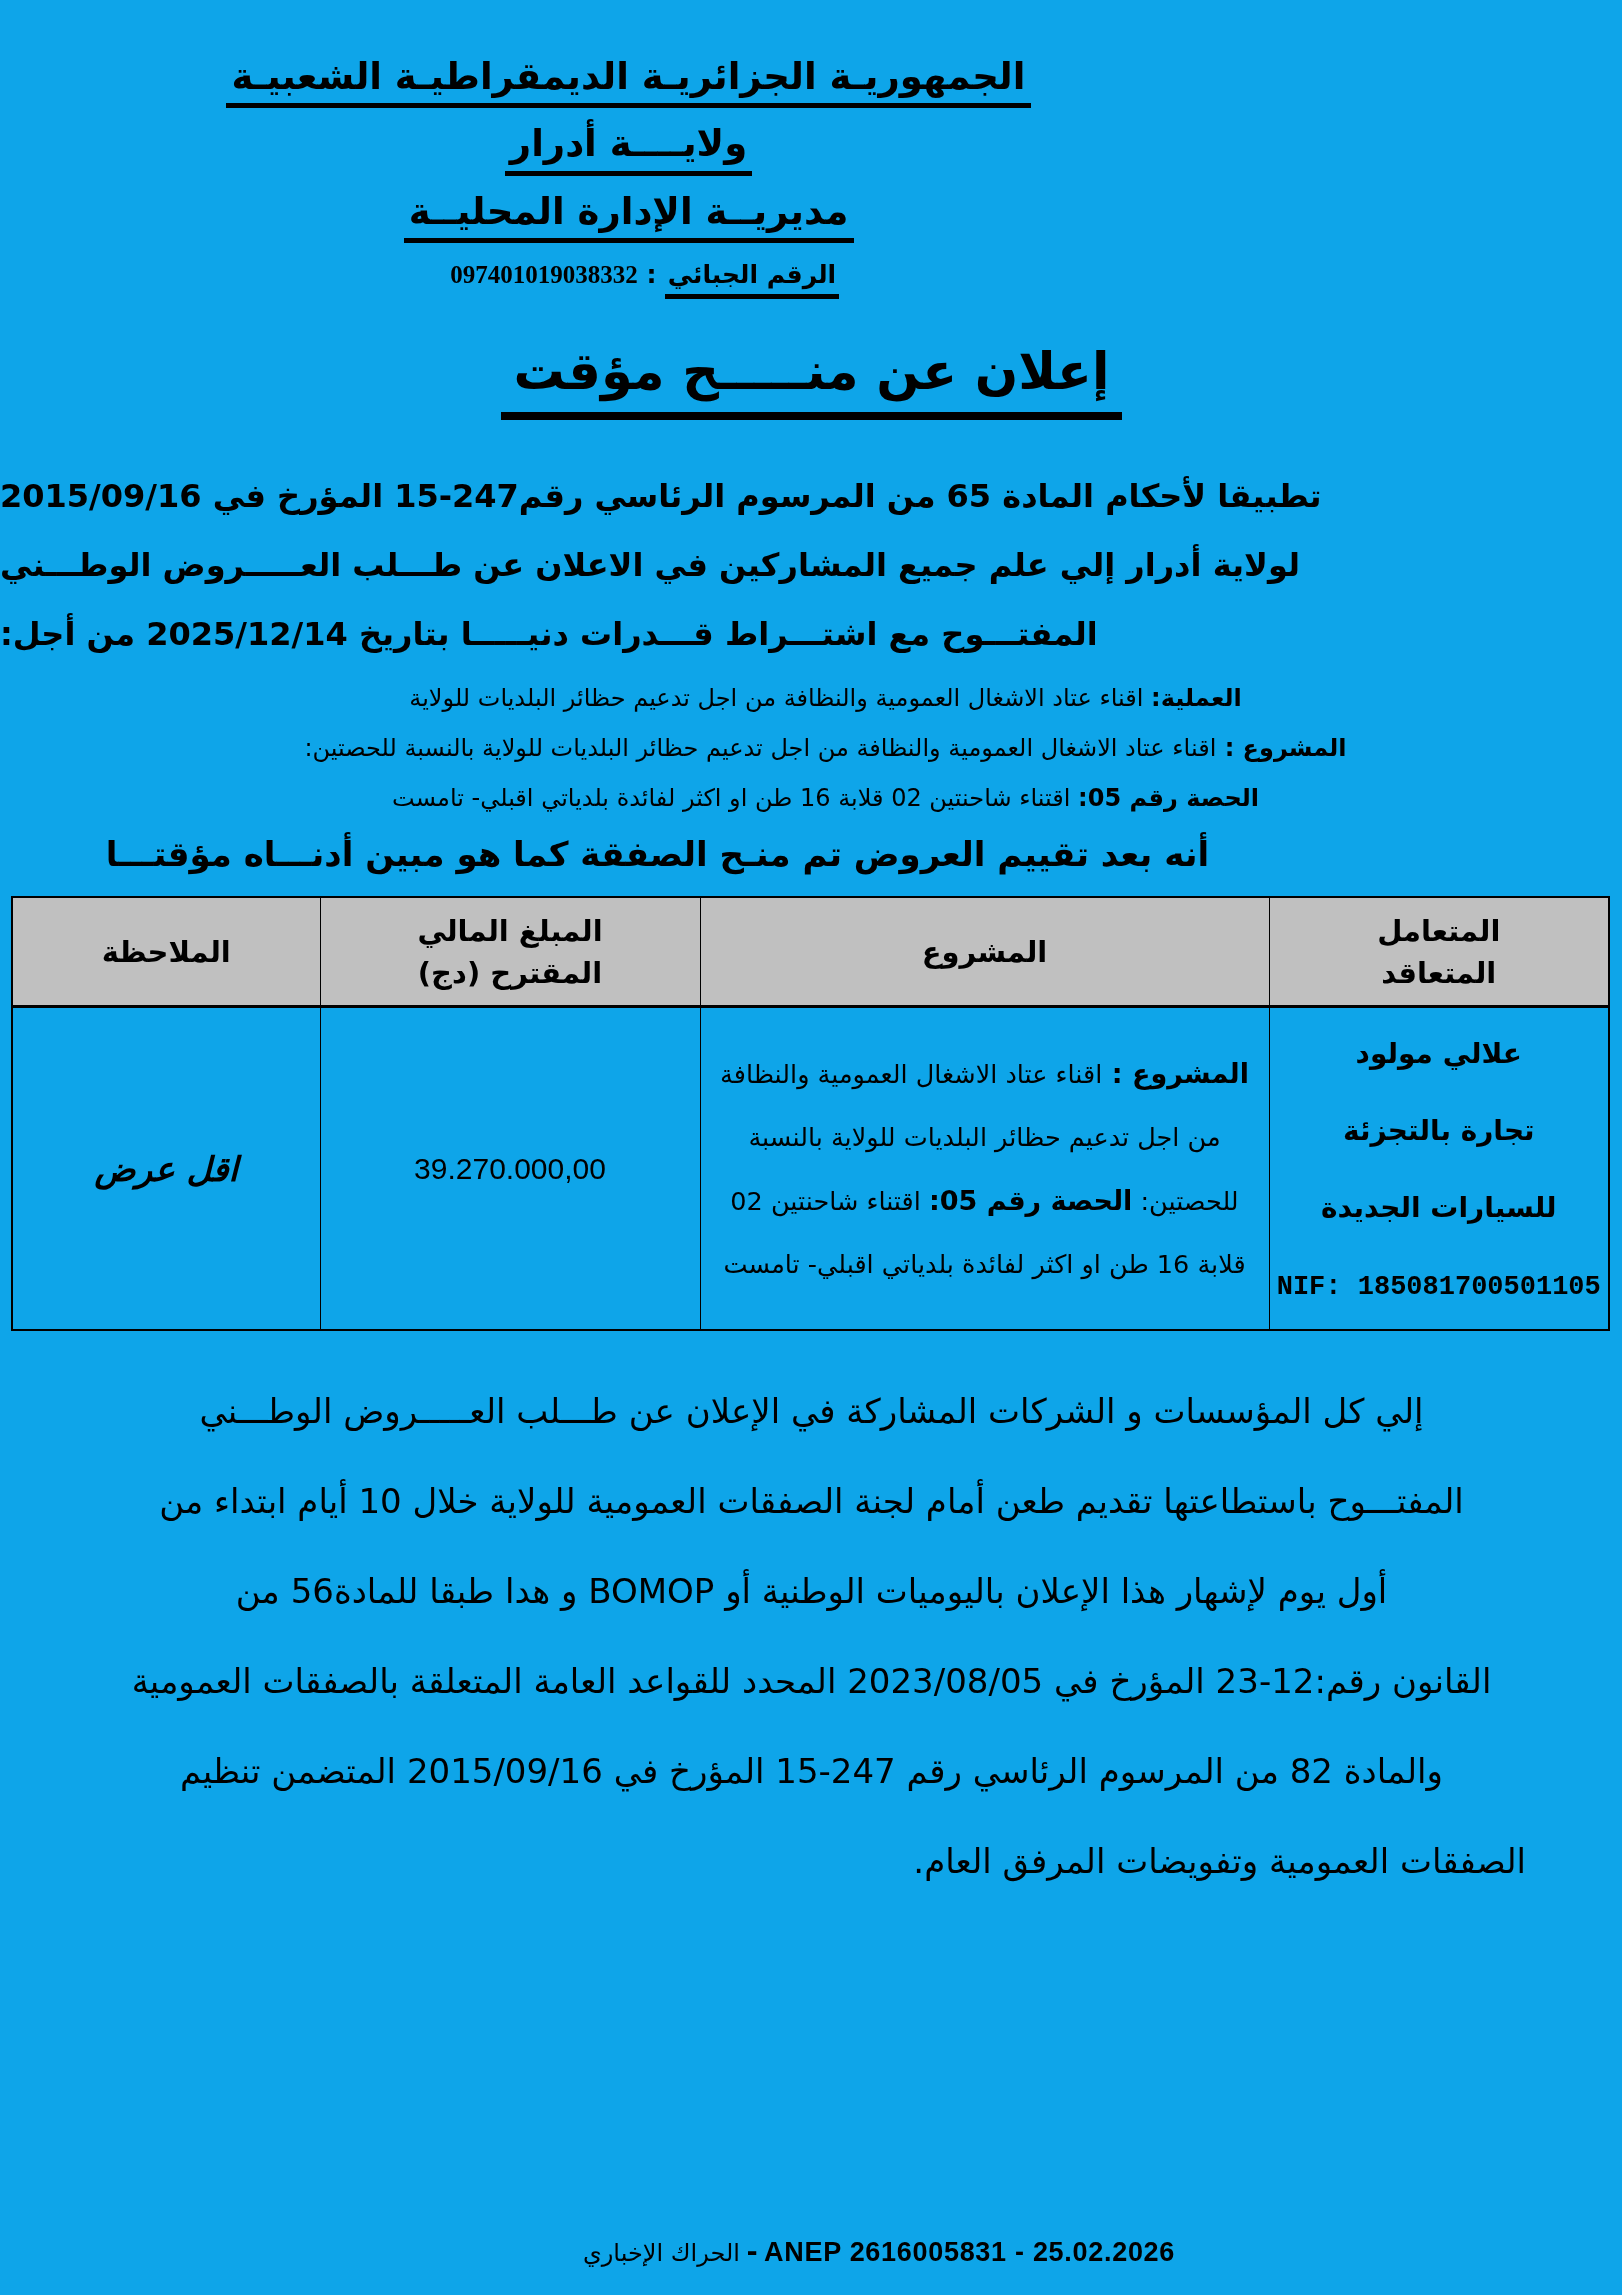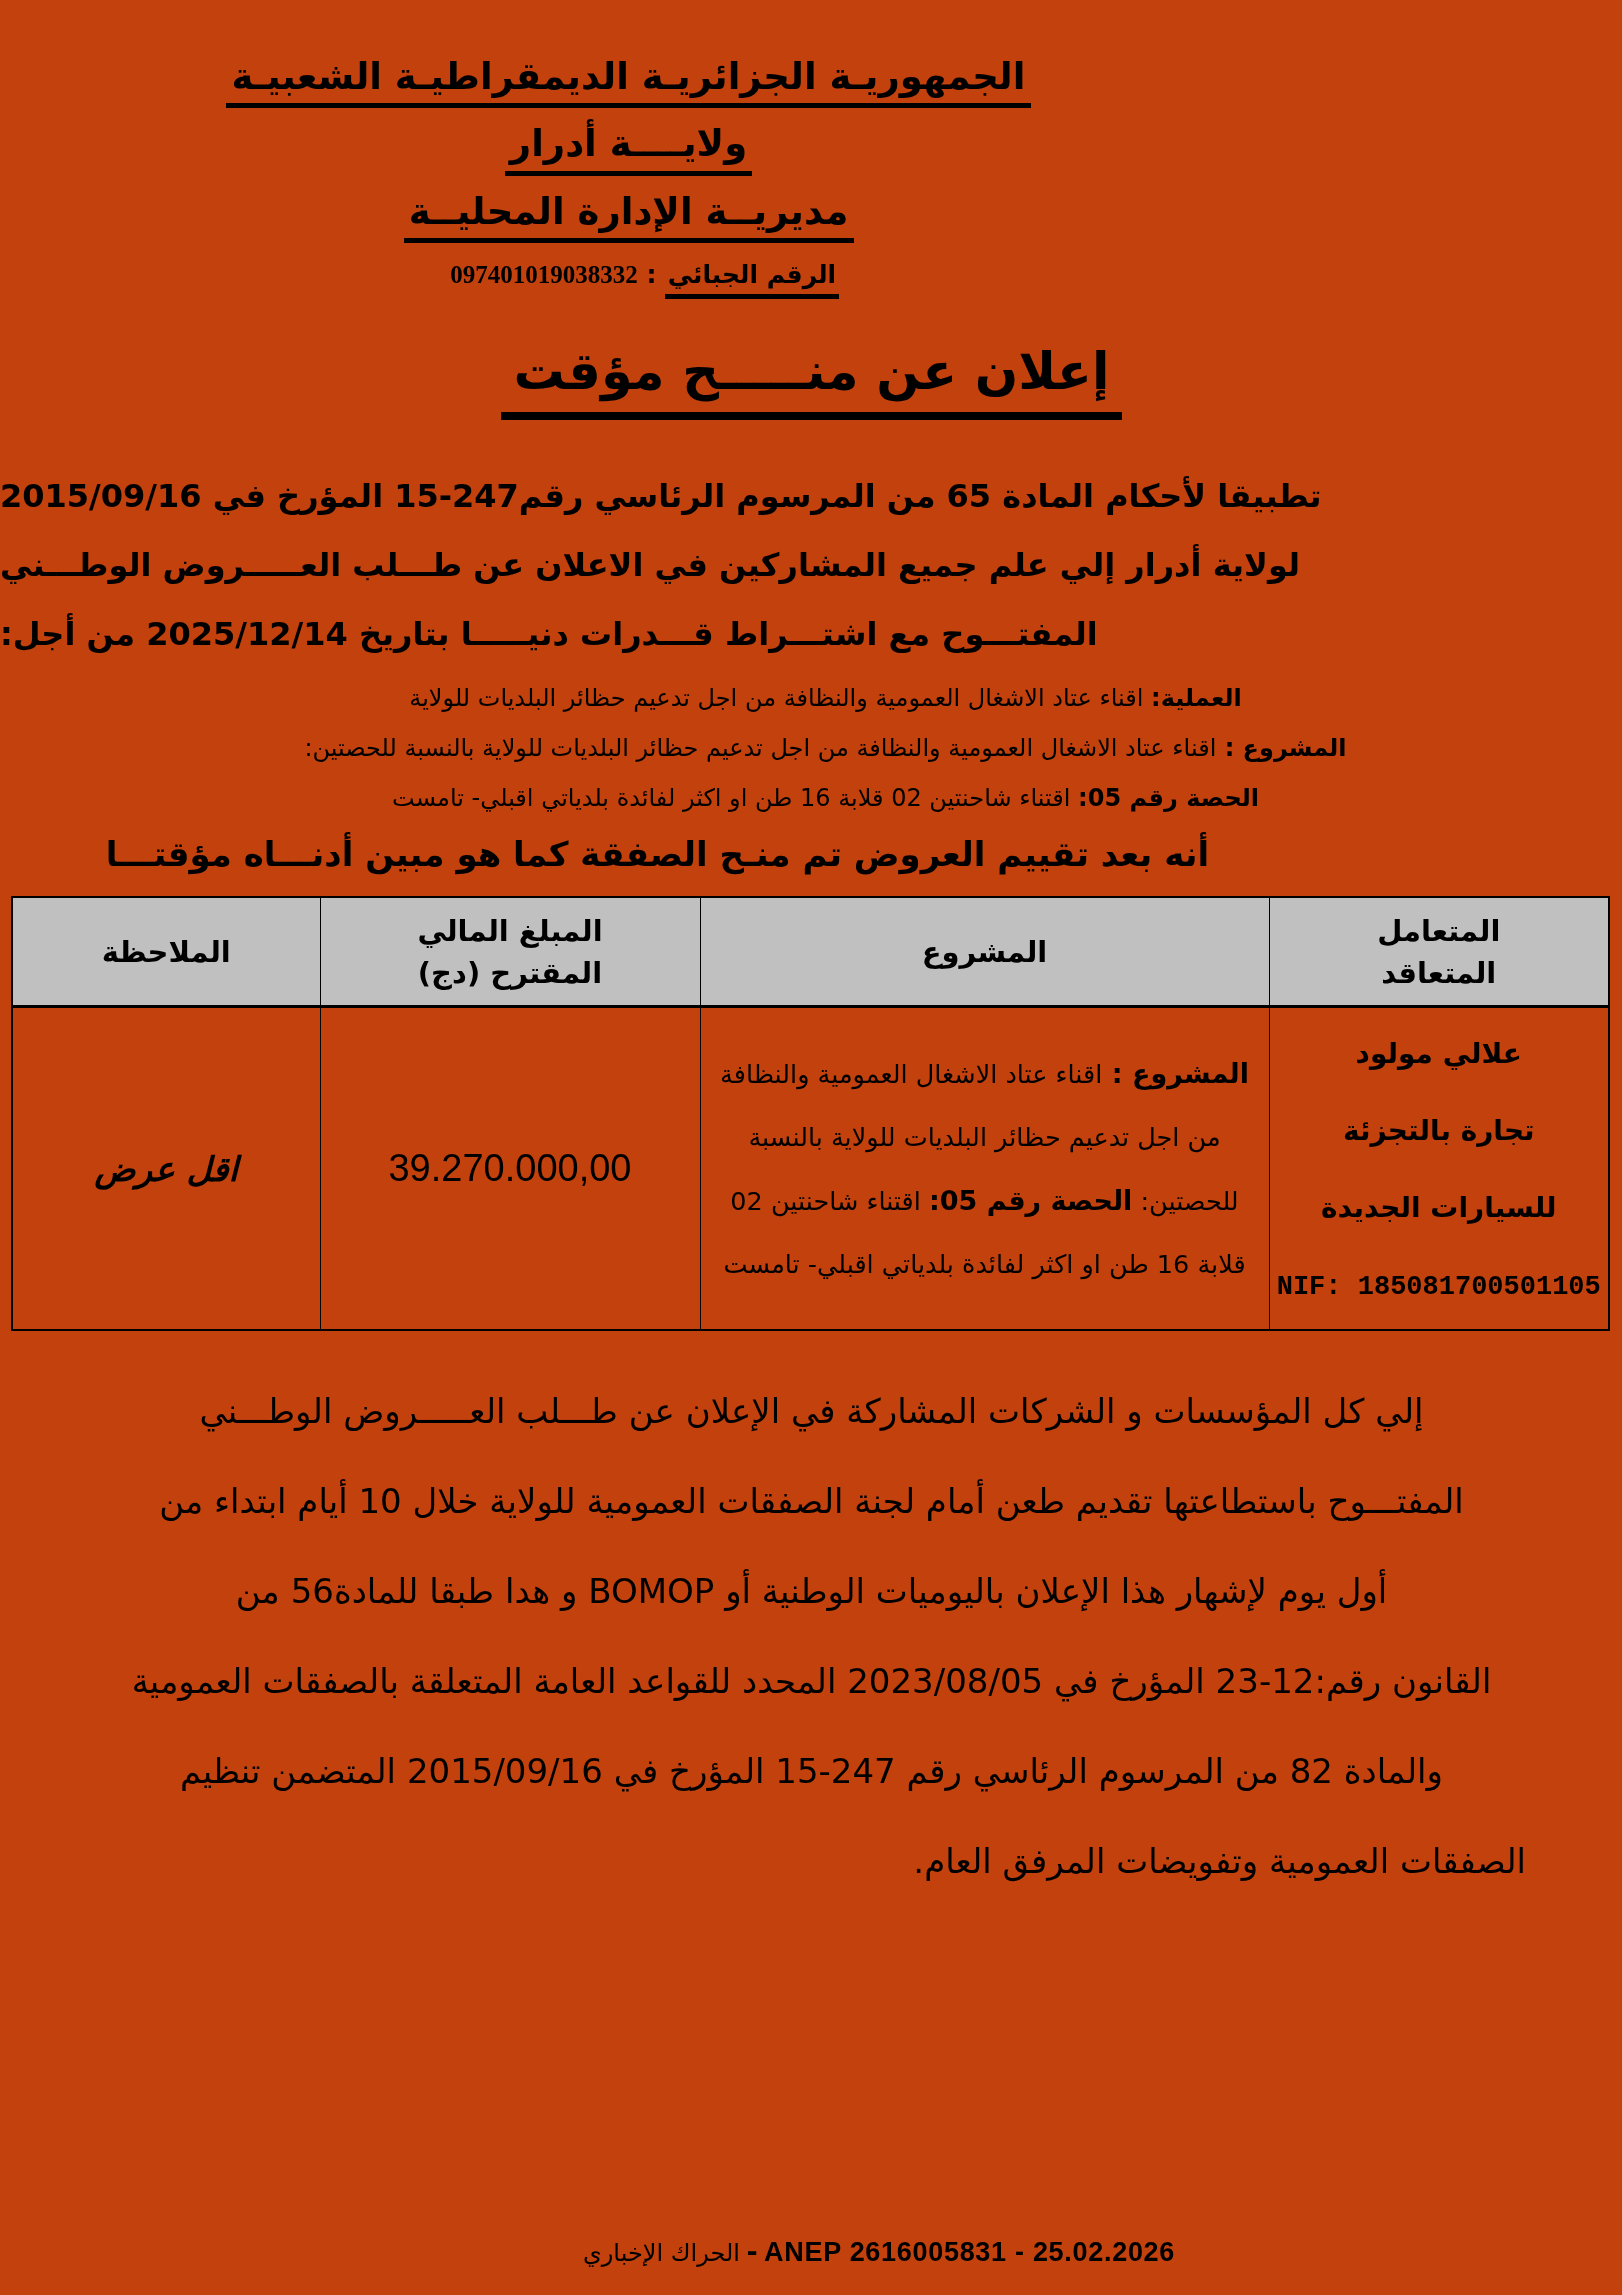--- a/index.html
+++ b/index.html
@@ -1,20 +1,20 @@
 <!DOCTYPE html>
 <html lang="ar" style="font-size:10.5px"><head>
 <meta charset="utf-8">
 <style>
   html,body{margin:0;padding:0;background:#888;}
   .page{
     position:relative;
     width:1623px;height:2295px;
     margin:0 auto;
-    background:#c2410c;
+    background:#0ea5e9;
     color:#000;
     direction:rtl;
     font-family:"DejaVu Sans", sans-serif;
     overflow:hidden;
   }
   
   .header{padding-top:58px;margin-right:366px;text-align:center;}
   .hline{font-size:37px;font-weight:700;line-height:1.05;margin-bottom:17px;}
   .hline .u{display:inline-block;border-bottom:5.9px solid #000;padding:0 5.2px 6.5px;}
   .taxline{font-size:25px;font-weight:700;margin-top:7px;padding-left:32px;}
@@ -44,21 +44,21 @@
   }
   .tbl td{border:1.3px solid #000;text-align:center;vertical-align:middle;}
   .tbl .c-contractor{width:340px;}
   .tbl .c-project{width:569px;}
   .tbl .c-amount{width:380px;}
   .tbl .c-note{width:308px;}
   td.cell-contractor{font-size:28px;font-weight:700;line-height:77px;padding:6.5px 5.2px;}
   td.cell-contractor .nif{font-family:Liberation Mono, monospace;font-size:27px;font-weight:700;direction:ltr;display:inline-block;line-height:1.2;}
   td.cell-project{font-size:25.5px;font-weight:400;line-height:63px;padding:9.2px 13px;}
   td.cell-project .lbl{font-weight:700;font-size:27px;}
-  td.cell-amount{font-family:"Liberation Sans", sans-serif;font-size:38px;font-weight:400;direction:ltr;}
+  td.cell-amount{font-family:"Liberation Sans", sans-serif;font-size:30px;font-weight:400;direction:ltr;}
   td.cell-note{font-size:34px;font-weight:700;font-style:italic;}
   
   .appeal{margin-top:35px;text-align:center;font-size:34px;font-weight:400;line-height:90px;}
   .appeal .last{text-align:right;margin-right:97px;}
   
   .footer{
     position:absolute;left:0;right:16px;bottom:27.5px;
     direction:ltr;text-align:center;padding-left:151px;
     font-size:24px;
   }

